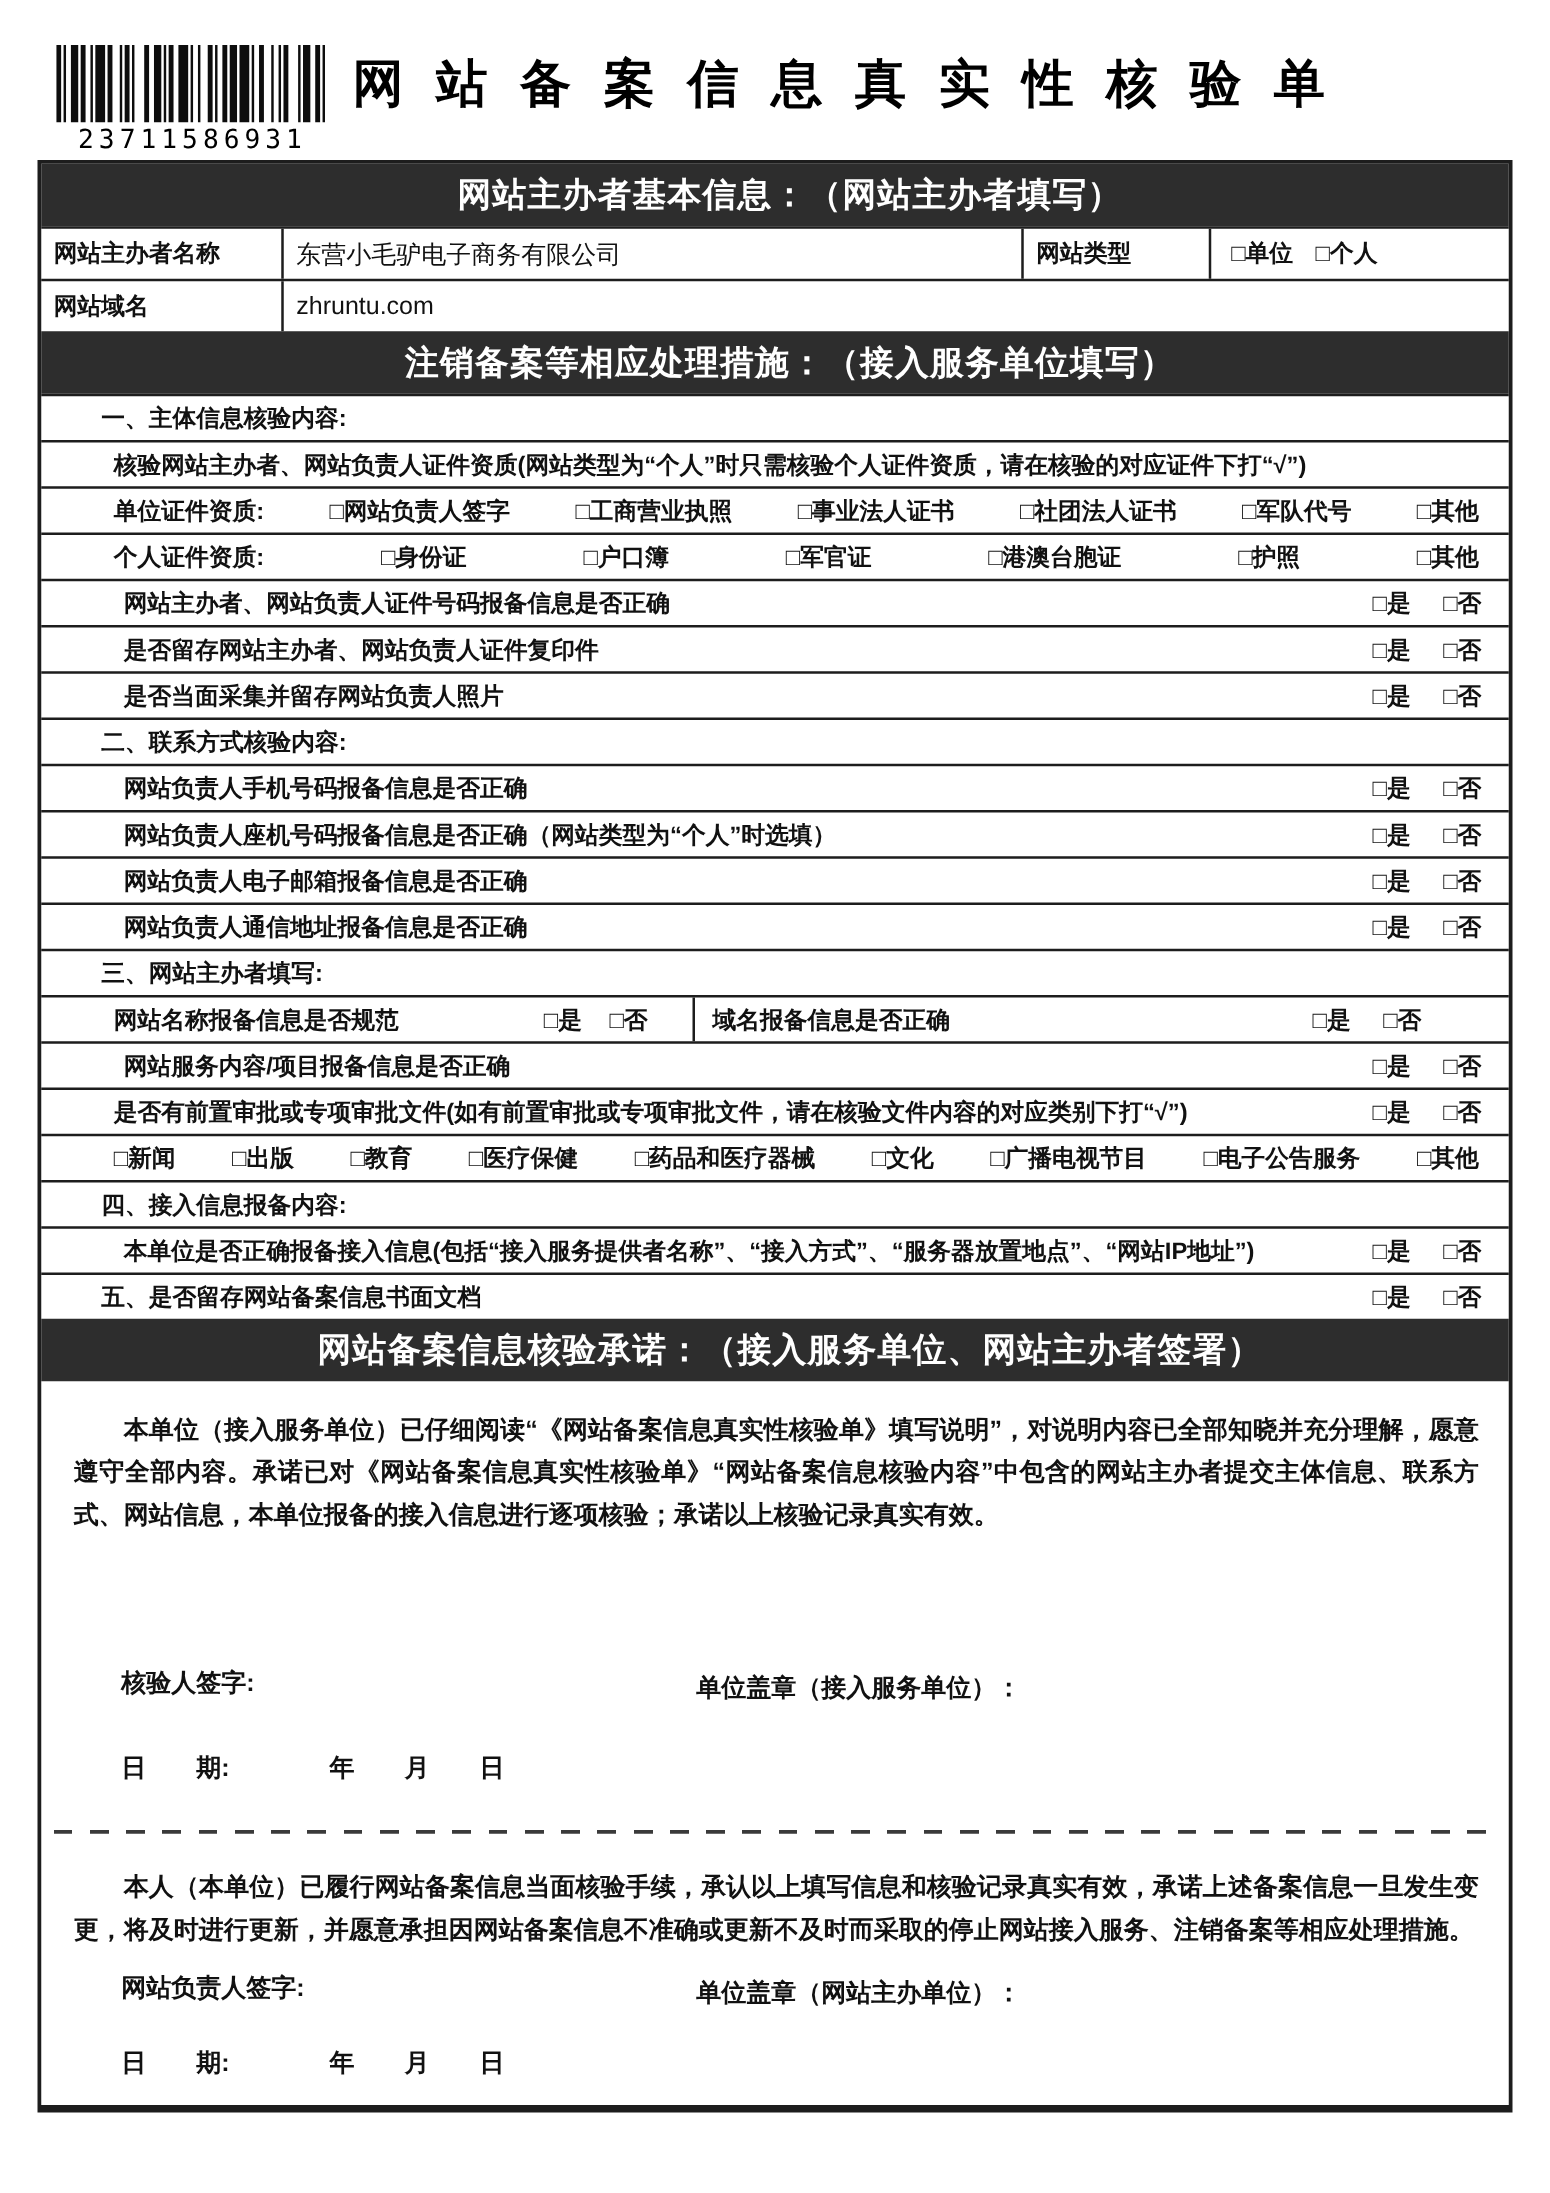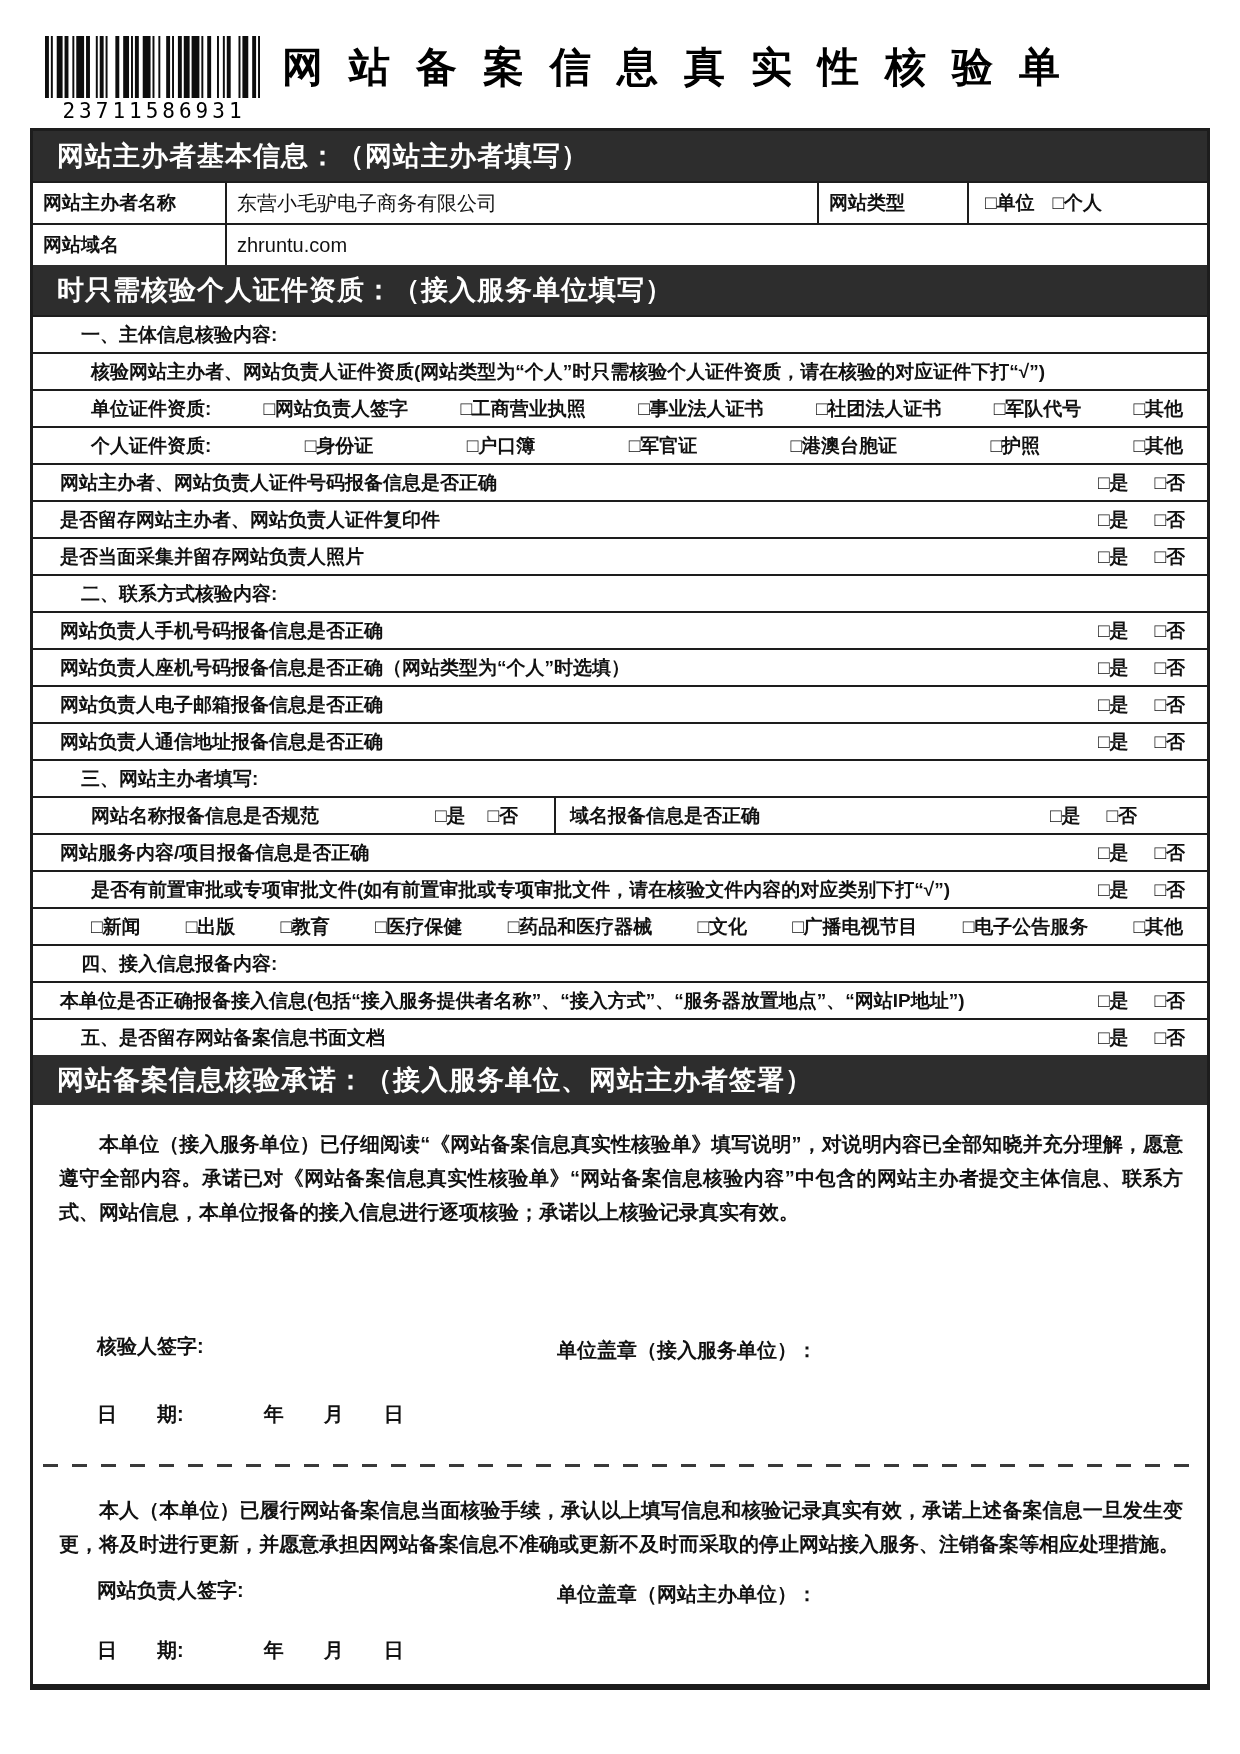--- a/index.html
+++ b/index.html
@@ -12,37 +12,37 @@
   .barcode-num { margin-top:1px; text-align:center; font-family:"DejaVu Sans Mono",monospace;
                  font-size:21px; letter-spacing:4px; color:#000; }
   .doc-title { position:absolute; top:40px; left:282px; font-size:41px; font-weight:bold;
                letter-spacing:26px; white-space:nowrap; color:#000; }
 
   
   .form { position:absolute; top:128px; left:30px; width:1180px;
           border:3px solid #1d1d1d; border-bottom-width:6px; background:#fff; }
 
   .hdr { height:50px; background:#2d2d2d; color:#fff; font-size:27px; font-weight:bold;
-         line-height:50px; padding-left:24px; letter-spacing:1px; }
+         line-height:50px; padding-left:24px; letter-spacing:1px;text-align:center; }
 
   .r { display:flex; align-items:center; border-top:2px solid #1d1d1d; font-size:19px; font-weight:bold; }
   .r:first-child { border-top:none; }
   .h42 { height:42px; }
   .h37 { height:37px; }
 
   .c { display:flex; align-items:center; height:100%; padding:0 10px; }
   .bl { border-left:2px solid #1d1d1d; }
   .w192 { width:192px; flex:none; }
   .w150 { width:150px; flex:none; }
   .w240 { width:240px; flex:none; gap:18px; padding-left:16px; }
   .flex1 { flex:1; }
   .val { font-weight:normal; font-size:20px; }
 
   .part { padding-left:48px; }
-  .q { padding-left:27px; }
+  .q { padding-left:66px; }
   .note { padding-left:58px; padding-right:10px; }
 
   .yn { display:flex; gap:26px; padding-right:22px; margin-left:auto; flex:none; }
   .yn-inline { margin-left:auto; }
 
   .opt-row { display:flex; justify-content:space-between; align-items:center;
              flex:1; padding:0 24px 0 58px; }
 
   .split-l { width:523px; flex:none; display:flex; align-items:center; height:100%;
              padding-left:58px; border-right:2px solid #1d1d1d; }
@@ -117,21 +117,21 @@
       <span>□单位</span>
       <span>□个人</span>
     </div>
   </div>
 
   <div class="r h42">
     <div class="c w192">网站域名</div>
     <div class="c flex1 bl val">zhruntu.com</div>
   </div>
 
-  <div class="hdr">时只需核验个人证件资质：（接入服务单位填写）</div>
+  <div class="hdr">注销备案等相应处理措施：（接入服务单位填写）</div>
 
   <div class="r h37">
     <span class="part">一、主体信息核验内容:</span>
   </div>
 
   <div class="r h37">
     <span class="note">核验网站主办者、网站负责人证件资质(网站类型为“个人”时只需核验个人证件资质，请在核验的对应证件下打“√”)</span>
   </div>
 
   <div class="r h37">

